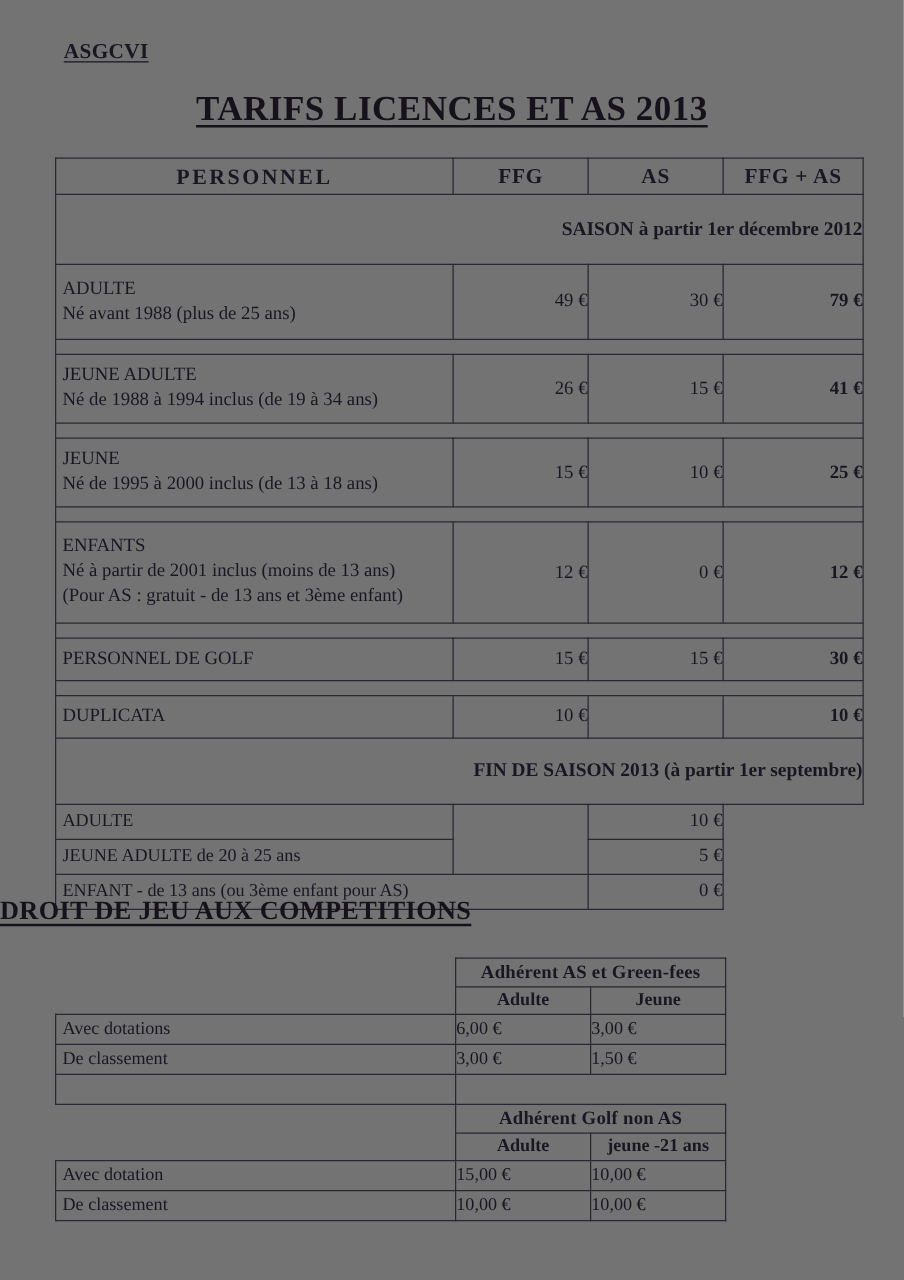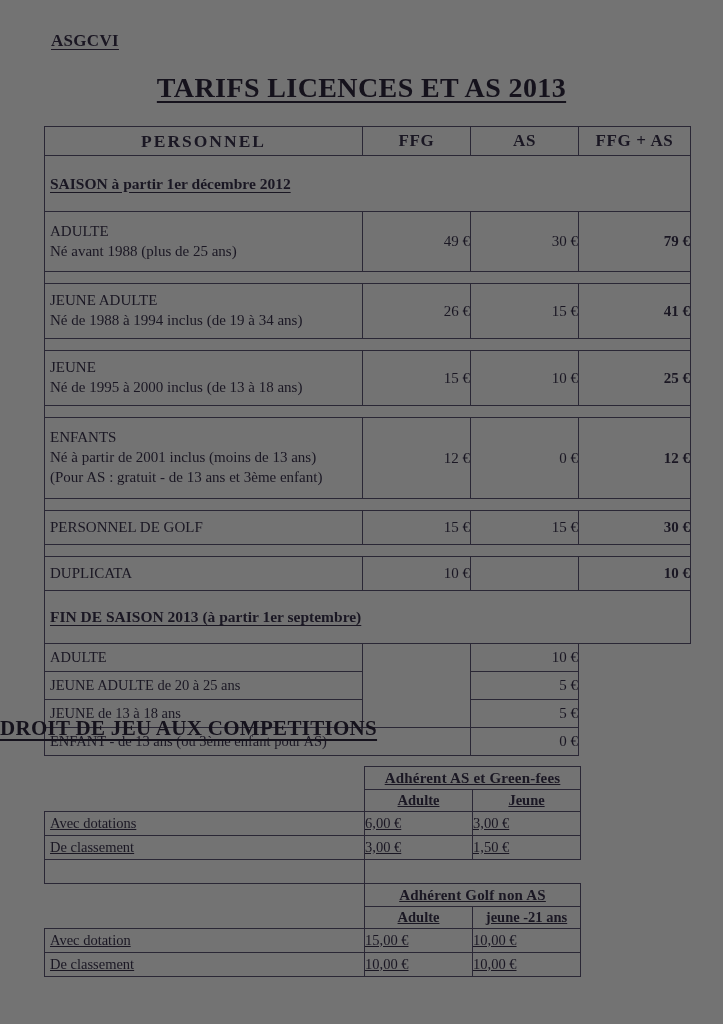--- a/index.html
+++ b/index.html
@@ -94,23 +94,23 @@
     height: 28px;
     letter-spacing: 0.6px;
   }
   .hdr.cat { font-size: 17.5px; letter-spacing: 2px; }
 
   .sec-head {
     height: 55px;
     padding: 0 0 0 5px !important;
     font-size: 15.5px;
     font-weight: bold;
-    text-decoration: underline;
     text-underline-offset: 3px;
     vertical-align: middle;
+    text-align: right;
   }
   .sec-head.fin { height: 52px; }
 
   .catcell {
     padding: 3px 4px 3px 5px !important;
     line-height: 1.33;
     font-size: 15px;
   }
   .catcell .l1 { display: block; }
   .catcell .l2 { display: block; }
@@ -133,21 +133,20 @@
   .r-fin td         { height: 21px; }
 
   
   .fin-row .catcell { font-size: 14.5px; padding-left: 5px !important; }
 
   
   #competitions {
     left: 44px;
     top: 766px;
     width: 536px;
-    text-decoration: underline;
   }
   #competitions .lbl    { width: 320px; }
   #competitions .colA   { width: 108px; }
   #competitions .colB   { width: 108px; }
 
   .grp-hdr {
     text-align: center;
     font-weight: bold;
     font-size: 15px;
     height: 22px;
@@ -282,26 +281,20 @@
         <td class="money">10 €</td>
         <td class="noborder"></td>
       </tr>
       <tr class="r-fin fin-row">
         <td class="catcell">JEUNE ADULTE de 20 à 25 ans</td>
         <td class="noborder"></td>
         <td class="money">5 €</td>
         <td class="noborder"></td>
       </tr>
       <tr class="r-fin fin-row">
-        <td class="catcell">JEUNE de 13 à 18 ans</td>
-        <td class="noborder"></td>
-        <td class="money">5 €</td>
-        <td class="noborder"></td>
-      </tr>
-      <tr class="r-fin fin-row">
         <td class="catcell" colspan="2">ENFANT - de 13 ans (ou 3ème enfant pour AS)</td>
         <td class="money">0 €</td>
         <td class="noborder"></td>
       </tr>
     </tbody>
   </table>
 
   <div class="section2-title">DROIT DE JEU AUX COMPETITIONS</div>
 
   <table class="grid" id="competitions">

